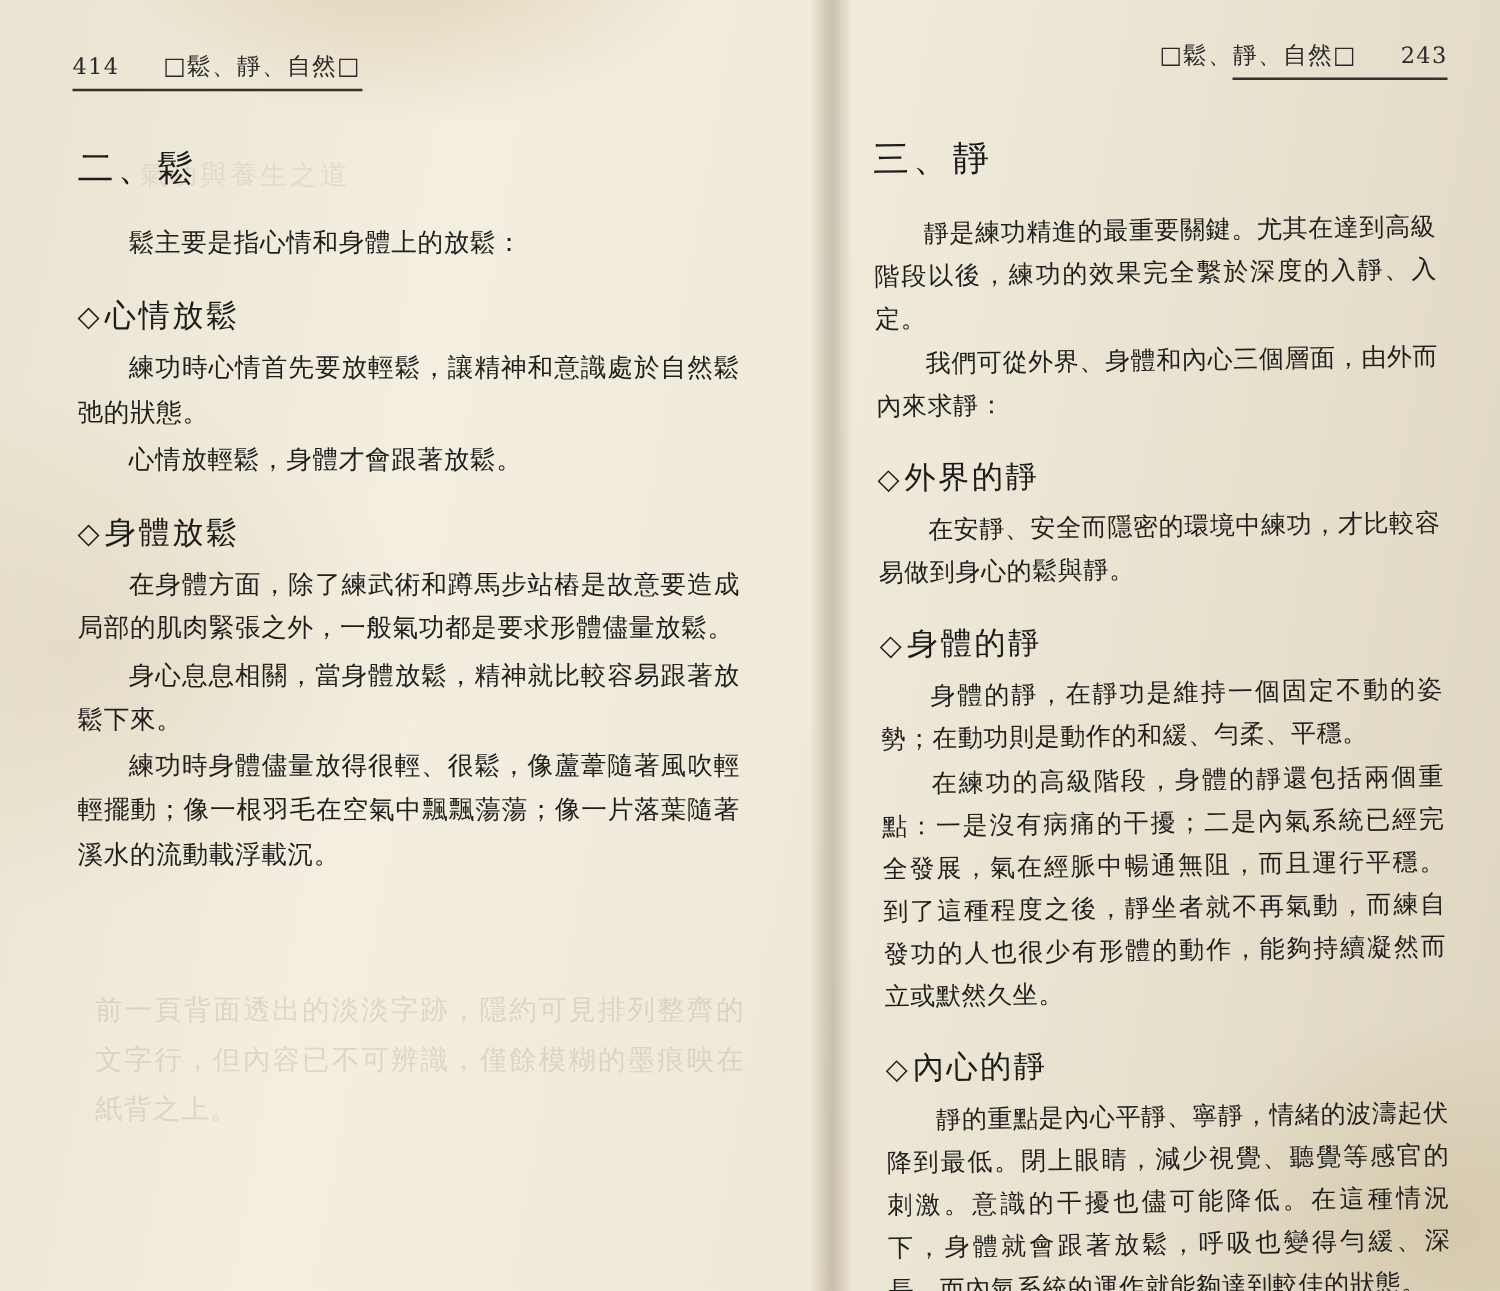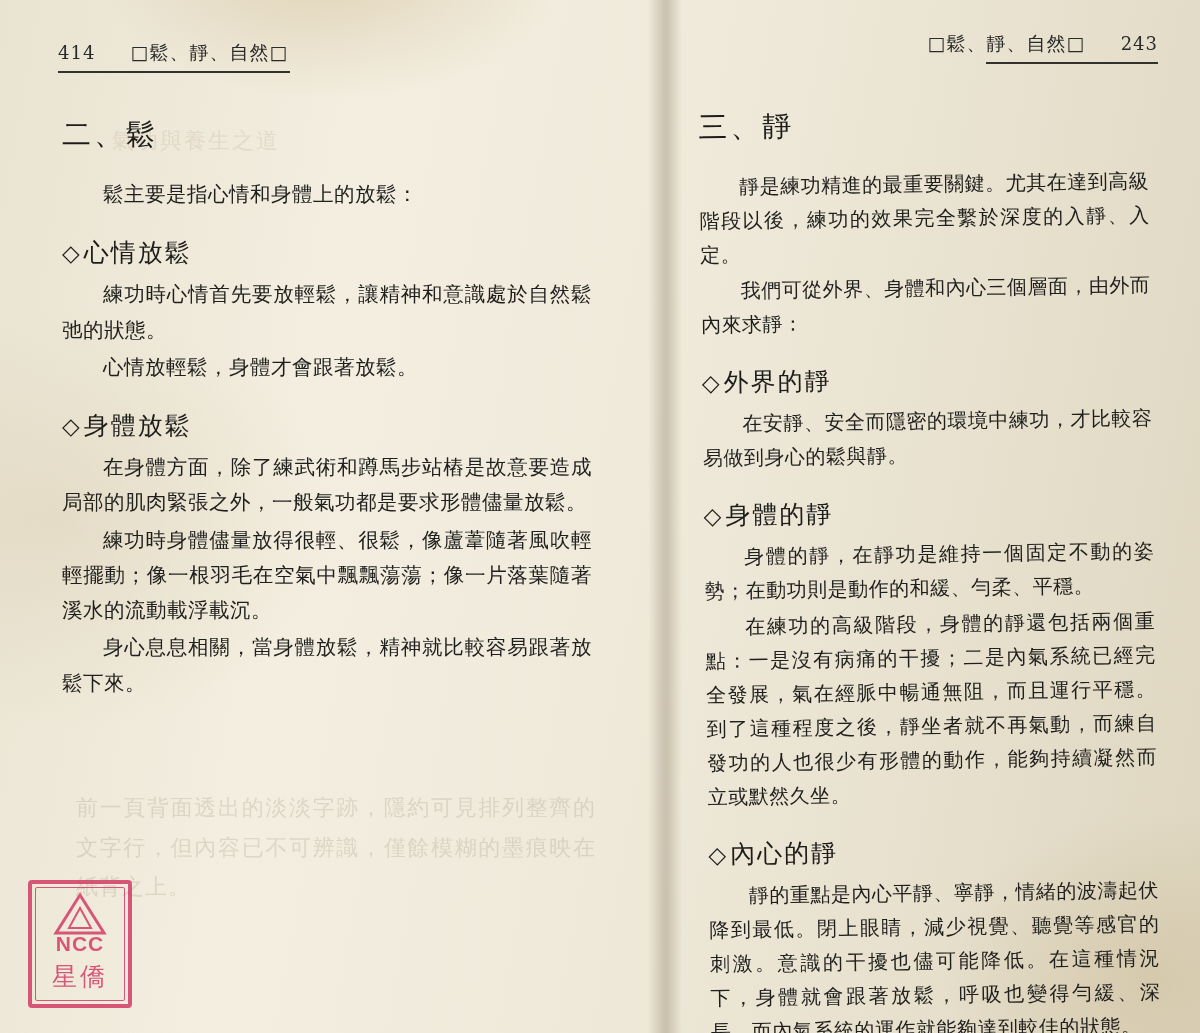--- a/index.html
+++ b/index.html
@@ -211,35 +211,26 @@
       <h3 class="sub">
         <span class="dia">◇</span><span>心情放鬆</span>
       </h3>
       <p class="para">練功時心情首先要放輕鬆，讓精神和意識處於自然鬆弛的狀態。</p>
       <p class="para">心情放輕鬆，身體才會跟著放鬆。</p>
 
       <h3 class="sub">
         <span class="dia">◇</span><span>身體放鬆</span>
       </h3>
       <p class="para">在身體方面，除了練武術和蹲馬步站樁是故意要造成局部的肌肉緊張之外，一般氣功都是要求形體儘量放鬆。</p>
+      <p class="para">身心息息相關，當身體放鬆，精神就比較容易跟著放鬆下來。</p>
       <p class="para">練功時身體儘量放得很輕、很鬆，像蘆葦隨著風吹輕輕擺動；像一根羽毛在空氣中飄飄蕩蕩；像一片落葉隨著溪水的流動載浮載沉。</p>
-      <p class="para">身心息息相關，當身體放鬆，精神就比較容易跟著放鬆下來。</p>
     </div>
 
     <div class="showthrough">前一頁背面透出的淡淡字跡，隱約可見排列整齊的文字行，但內容已不可辨識，僅餘模糊的墨痕映在紙背之上。</div>
 
-    <div id="stamp">
-      <div class="inner-border"></div>
-      <svg class="tri-outline" viewBox="0 0 54 44">
-        <polygon points="27,3 51,41 3,41" fill="none" stroke="#d4426a" stroke-width="3"></polygon>
-        <polygon points="27,16 38,36 16,36" fill="none" stroke="#d4426a" stroke-width="2"></polygon>
-      </svg>
-      <div class="ncc">NCC</div>
-      <div class="cn">星僑</div>
-    </div>
   </div>
 
   <div id="gutter"></div>
 
   <div class="page-col" id="right-page">
 
     <div class="runhead" id="right-runhead">
       <span class="runtitle">□鬆、靜、自然□</span>
       &nbsp;&nbsp;&nbsp;
       <span class="folio">243</span>

